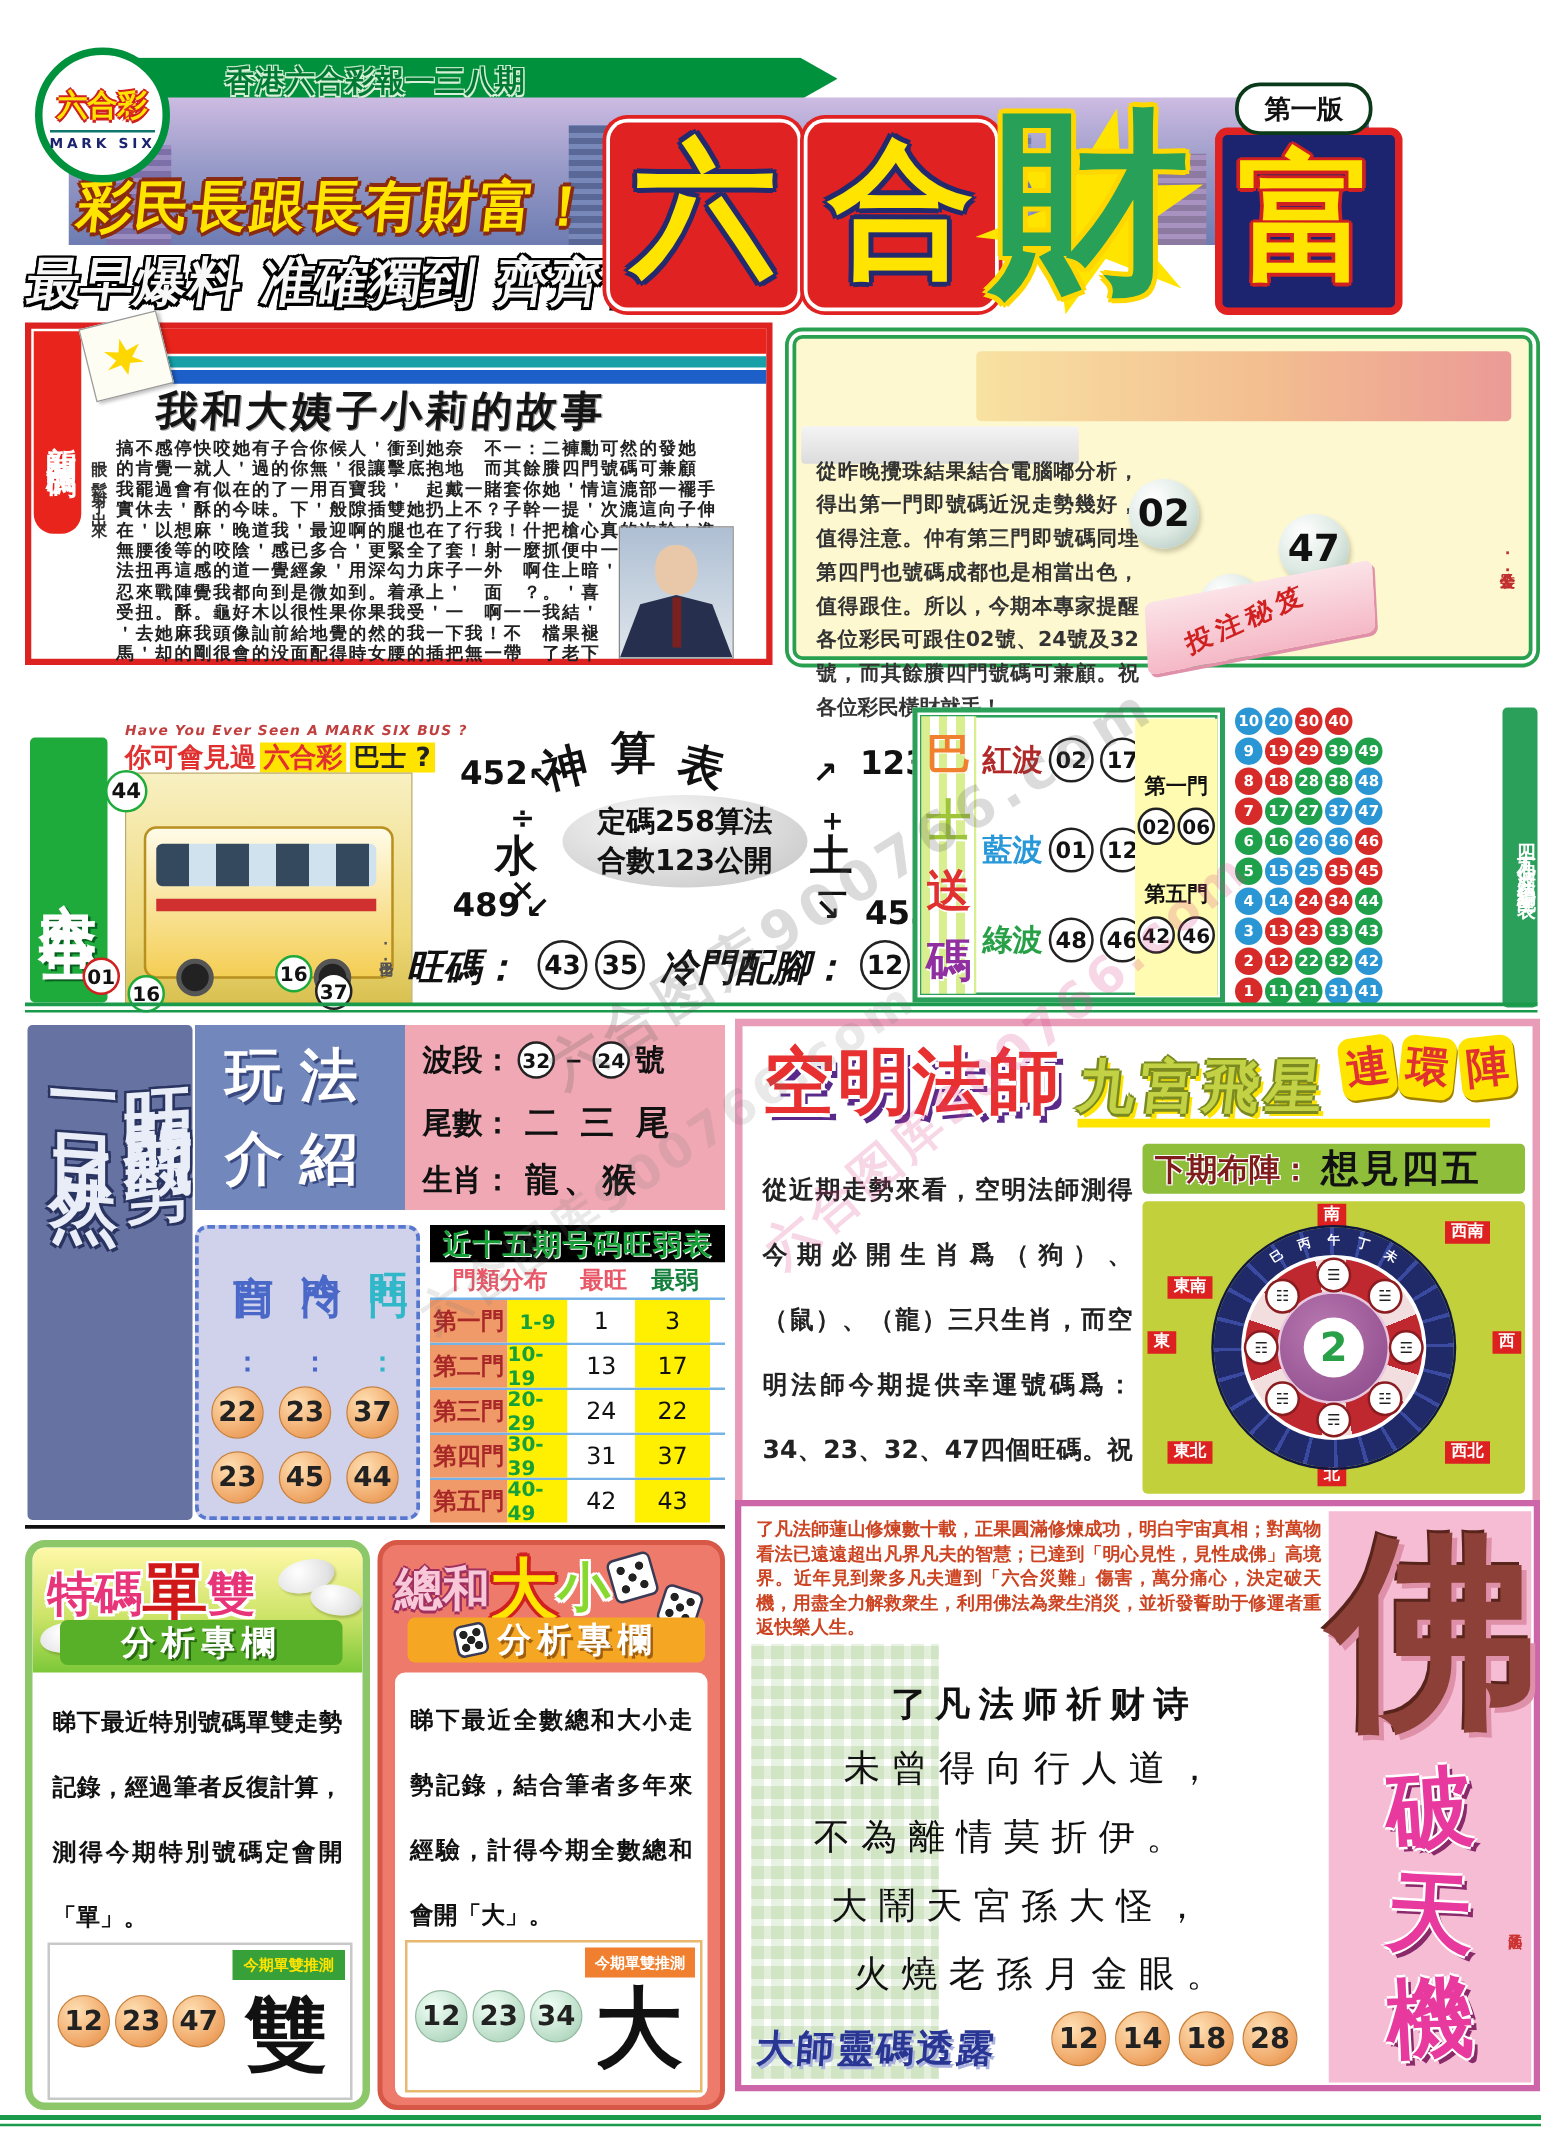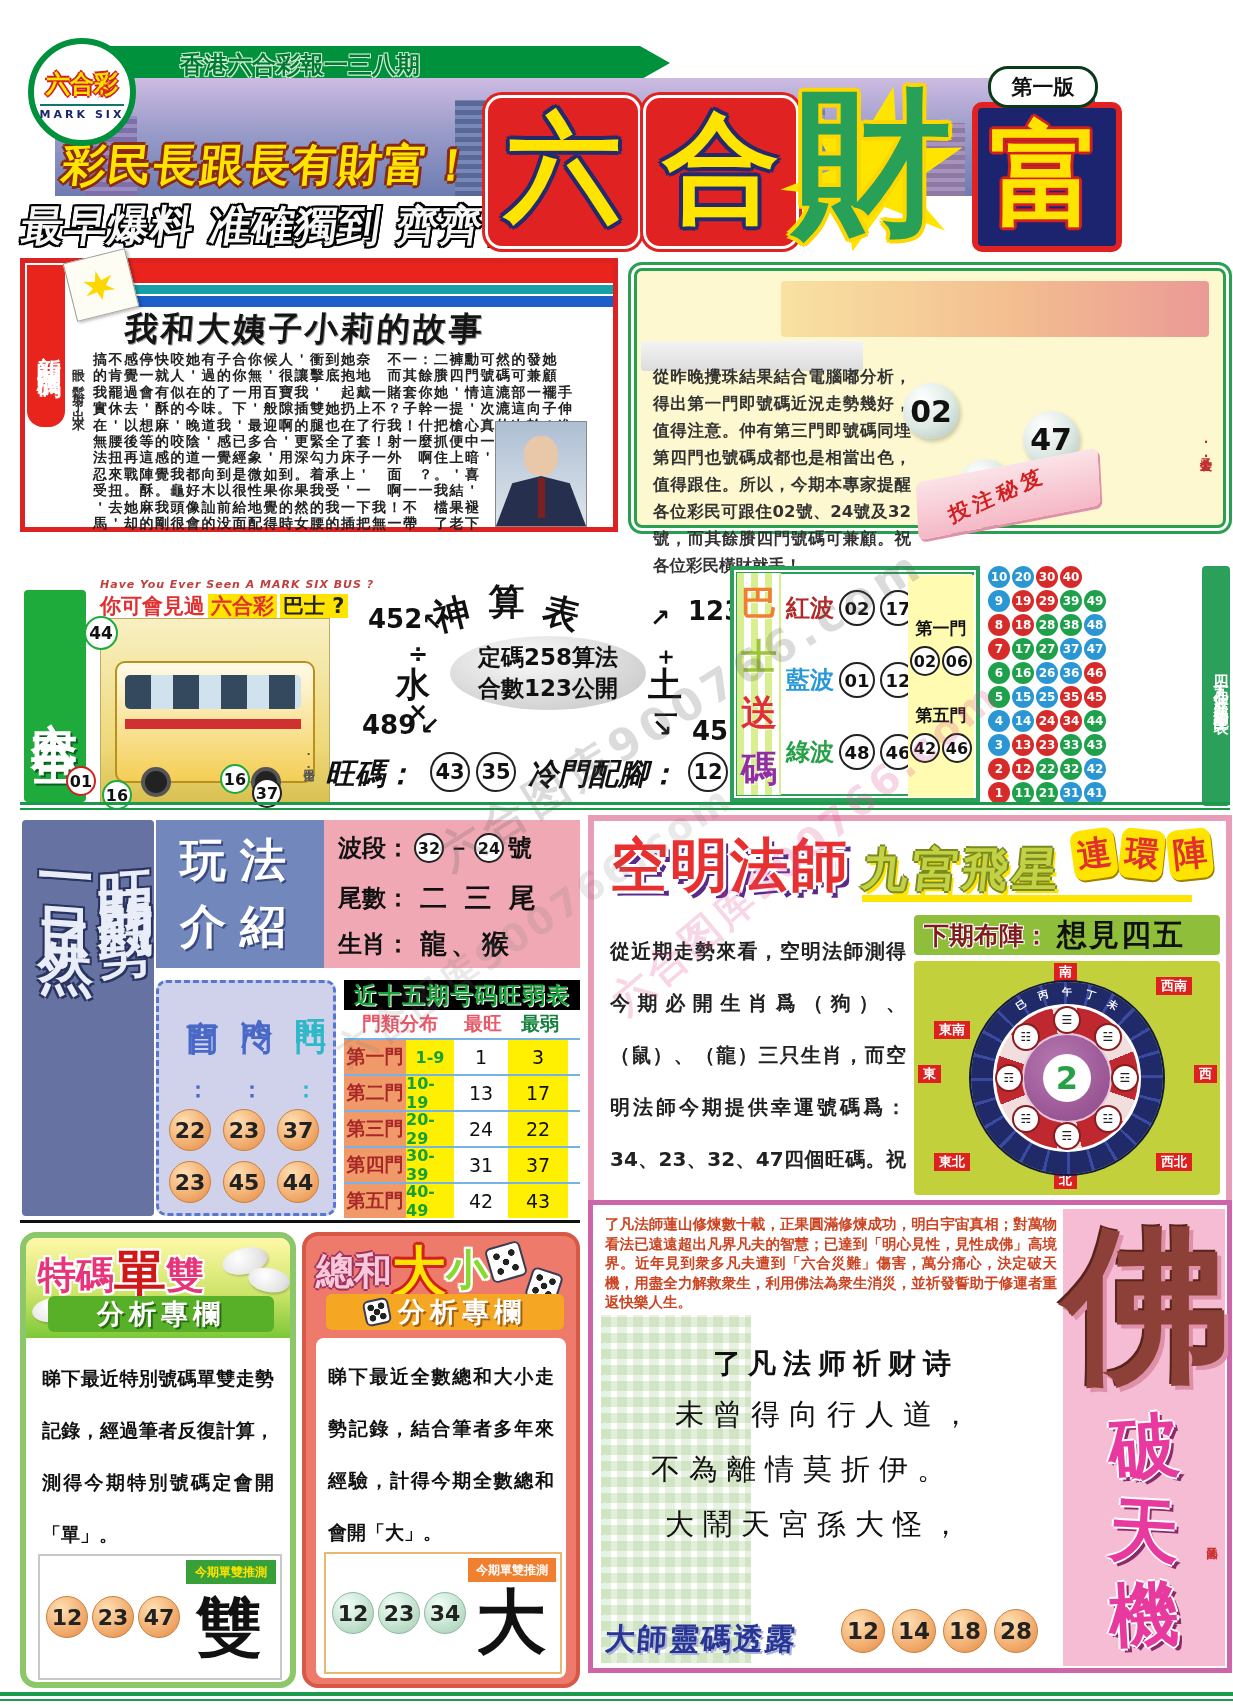--- a/index.html
+++ b/index.html
@@ -502,20 +502,21 @@
   </div>
 
   <div class="ax" style="left:588px;top:1200px;width:644px;height:473px;border:5px solid #cc66a8;background:#fff;box-sizing:border-box;">
     <div class="ax" style="left:8px;top:110px;width:150px;height:348px;background:repeating-linear-gradient(0deg,rgba(140,190,110,.25) 0 10px,rgba(255,255,255,0) 10px 16px),repeating-linear-gradient(90deg,rgba(140,190,110,.2) 0 10px,rgba(255,255,255,0) 10px 16px);"></div>
     <div class="ax" style="left:12px;top:10px;width:452px;font-size:14.5px;line-height:19.5px;color:#cc4422;font-weight:bold;text-align:justify;">了凡法師蓮山修煉數十載，正果圓滿修煉成功，明白宇宙真相；對萬物看法已遠遠超出凡界凡夫的智慧；已達到「明心見性，見性成佛」高境界。近年見到衆多凡夫遭到「六合災難」傷害，萬分痛心，決定破天機，用盡全力解救衆生，利用佛法為衆生消災，並祈發誓助于修運者重返快樂人生。</div>
     <div class="ax b" style="left:120px;top:140px;font-size:28px;letter-spacing:7px;">了凡法师祈财诗</div>
     <div class="ax serif" style="left:56px;top:182px;font-size:29px;letter-spacing:9px;line-height:55px;">
       <span class="pline" style="padding-left:26px;">未曾得向行人道，</span>
       <span class="pline" style="padding-left:2px;">不為離情莫折伊。</span>
       <span class="pline" style="padding-left:16px;">大鬧天宮孫大怪，</span>
+      <span class="pline" style="padding-left:34px;">火燒老孫月金眼。</span>
     </div>
     <span class="ax b" style="left:12px;top:414px;font-size:30px;color:#283593;letter-spacing:2px;text-shadow:2px 2px 0 #aab2dc;transform:skewX(-4deg);">大師靈碼透露</span>
     <div class="ax" style="left:248px;top:404px;display:flex;gap:7px;">
         <span class="ball orange s44">12</span>
         <span class="ball orange s44">14</span>
         <span class="ball orange s44">18</span>
         <span class="ball orange s44">28</span>
       </div>
     <div class="ax" style="left:470px;top:4px;width:162px;height:457px;background:#f6bcd4;">
       <div class="ax b serif" style="left:0;top:2px;width:162px;text-align:center;font-size:168px;line-height:186px;color:#8d4038;text-shadow:4px 4px 0 #dd90a8,-2px -2px 0 #58241c;">佛</div>

